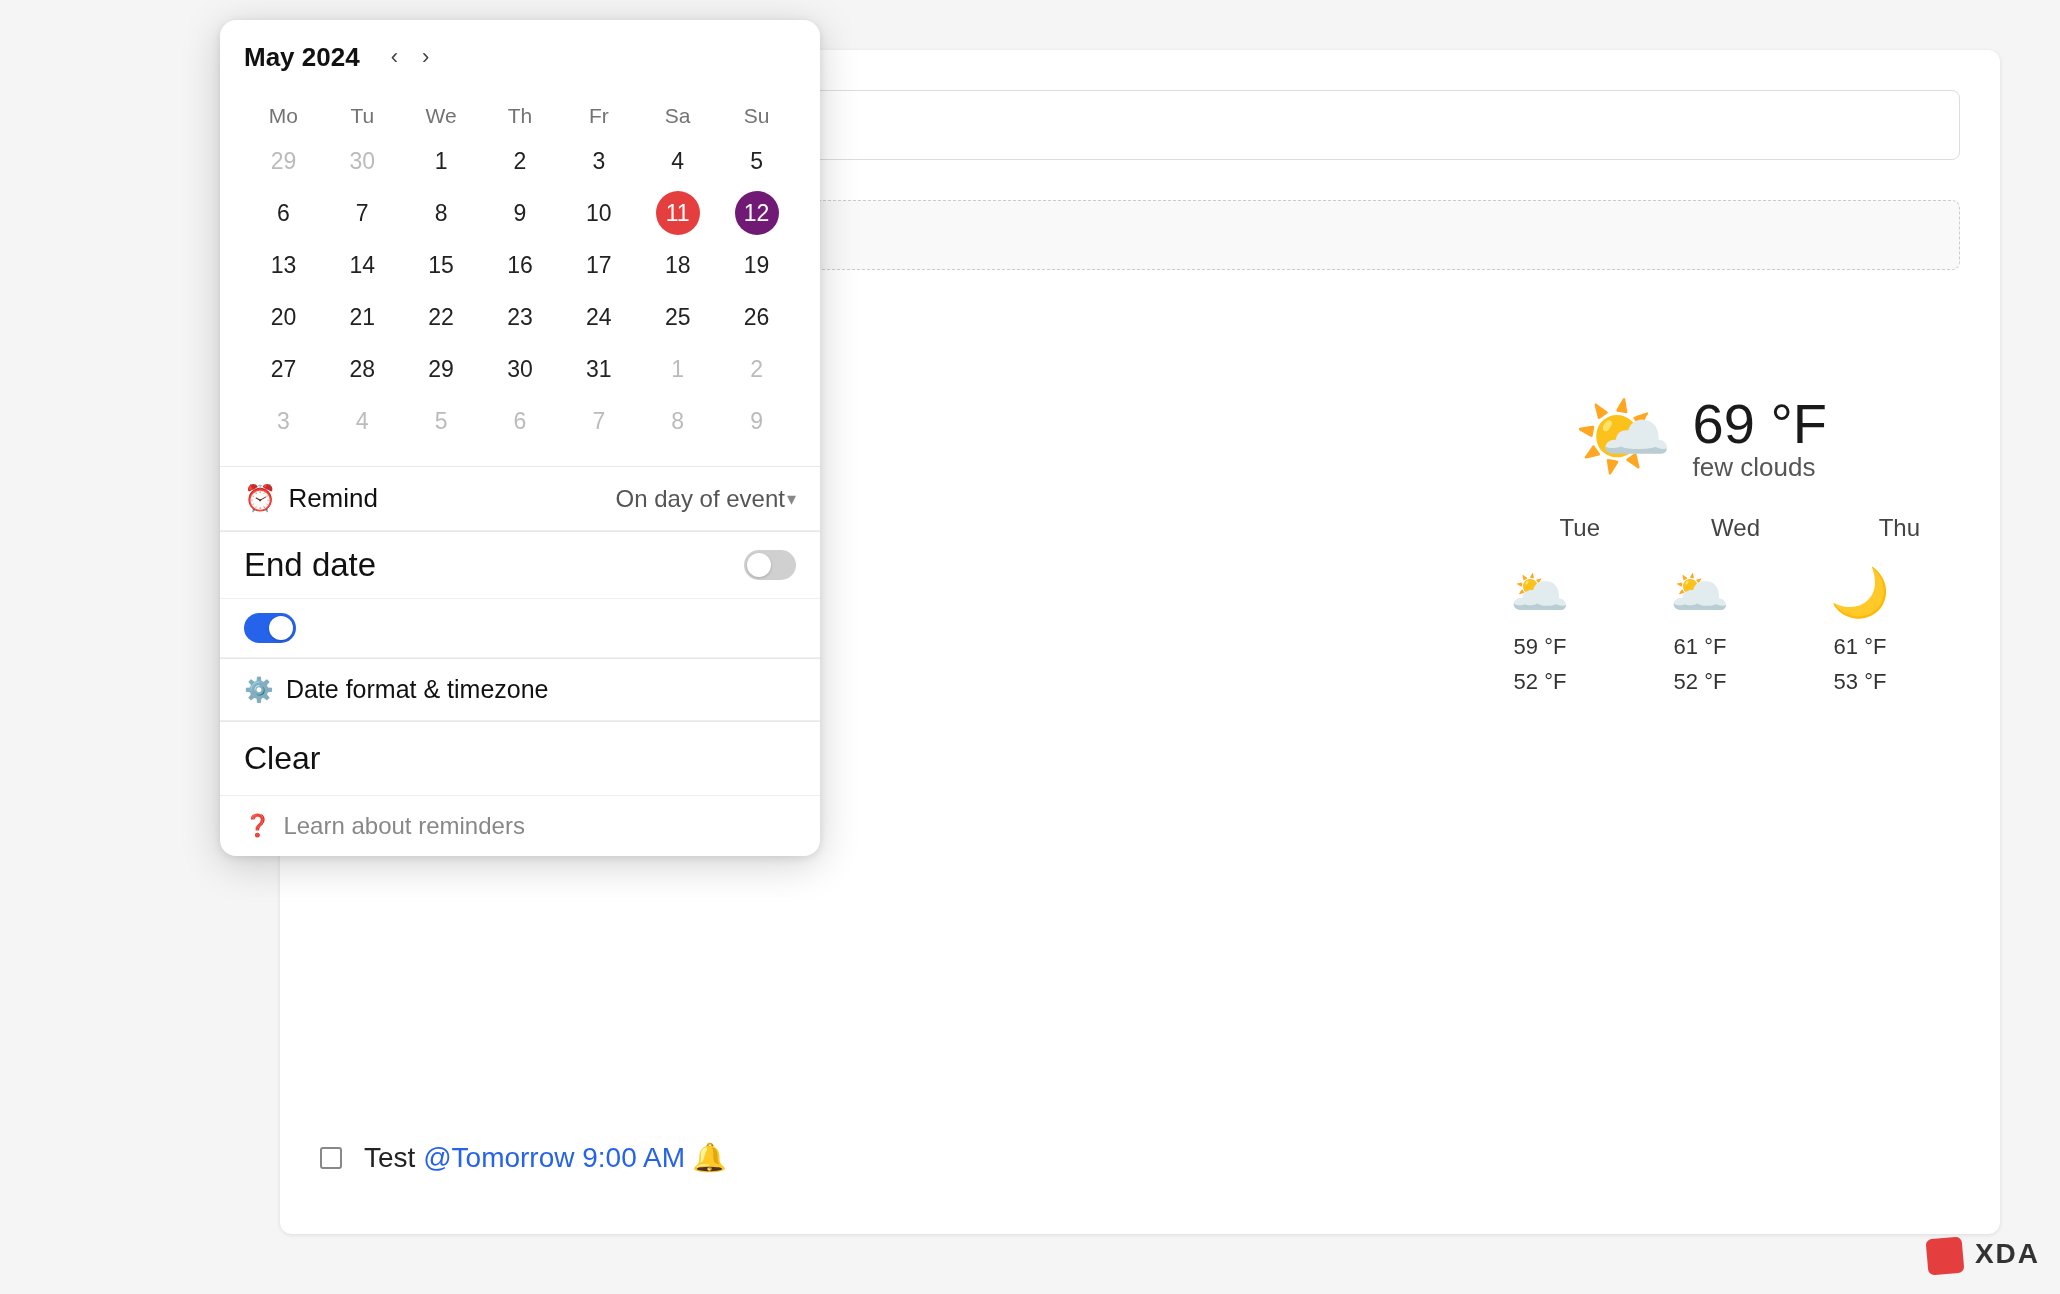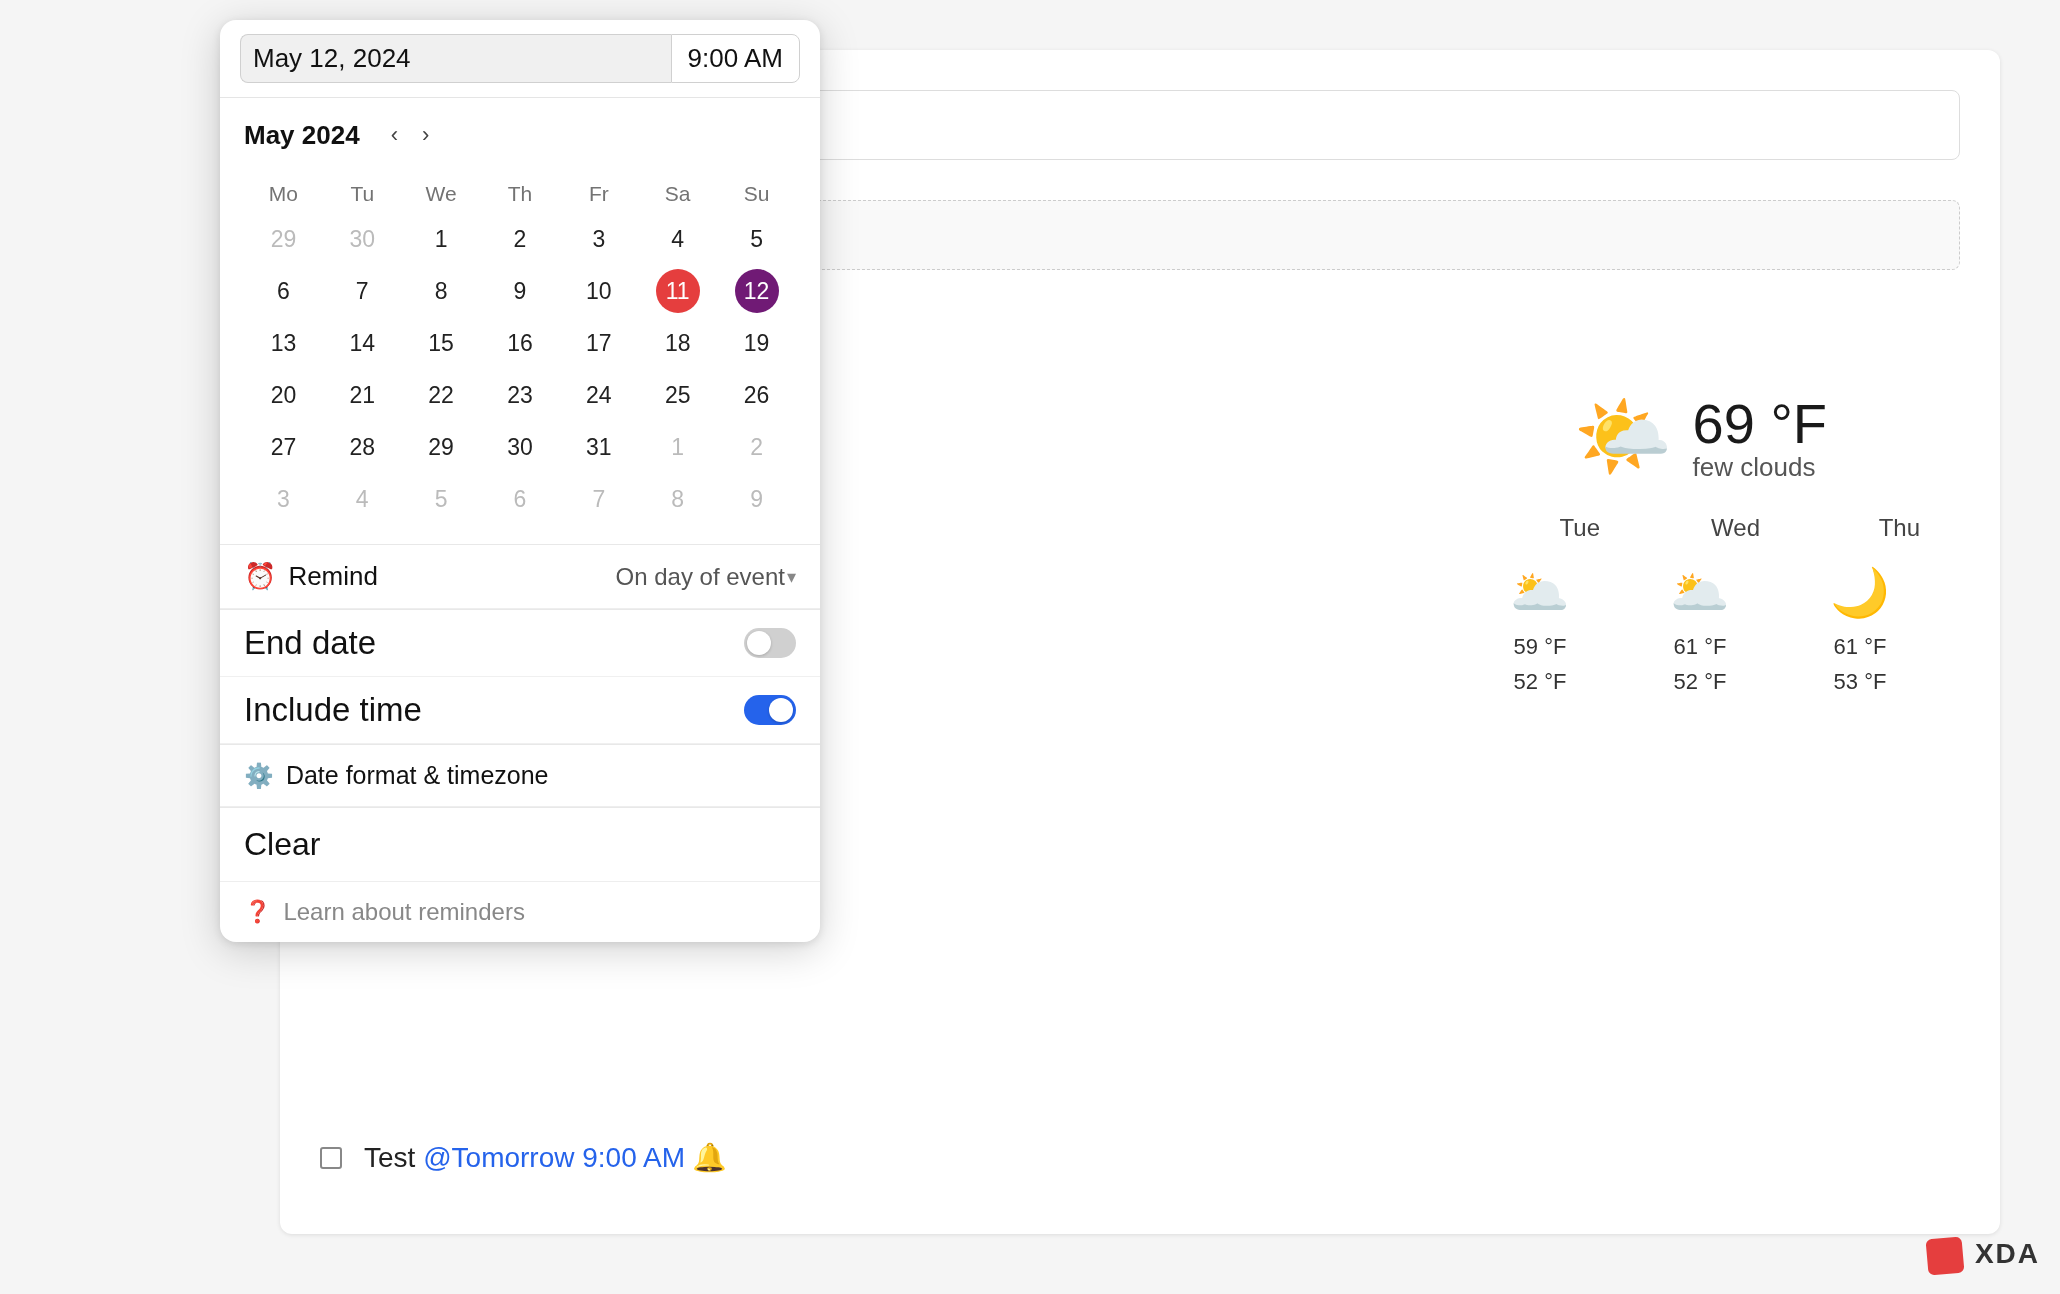--- a/index.html
+++ b/index.html
@@ -497,24 +497,20 @@
   </div>
 </div>
 
 <div class="xda-watermark">
   <div class="xda-logo-box"></div>
   <span class="xda-text">XDA</span>
 </div>
 
 <div class="datepicker-popup">
 
-  <div class="datetime-header">
-    <div class="date-field">May 12, 2024</div>
-    <div class="time-field">9:00 AM</div>
-  </div>
 
   <div class="calendar-area">
     <div class="calendar-nav">
       <span class="calendar-month-label">May 2024</span>
       <div class="calendar-nav-arrows">
         <button class="calendar-nav-btn">‹</button>
         <button class="calendar-nav-btn">›</button>
       </div>
     </div>
 
@@ -592,21 +588,20 @@
   <div class="popup-divider"></div>
 
   <div class="toggle-row">
     <span class="toggle-row-label">End date</span>
     <div class="toggle off">
       <div class="toggle-knob"></div>
     </div>
   </div>
 
   <div class="toggle-row">
-    <span class="toggle-row-label">Include time</span>
     <div class="toggle on">
       <div class="toggle-knob"></div>
     </div>
   </div>
 
   <div class="popup-divider"></div>
 
   <div class="date-format-row">
     <span class="date-format-icon">⚙️</span>
     <span class="date-format-label">Date format &amp; timezone</span>

